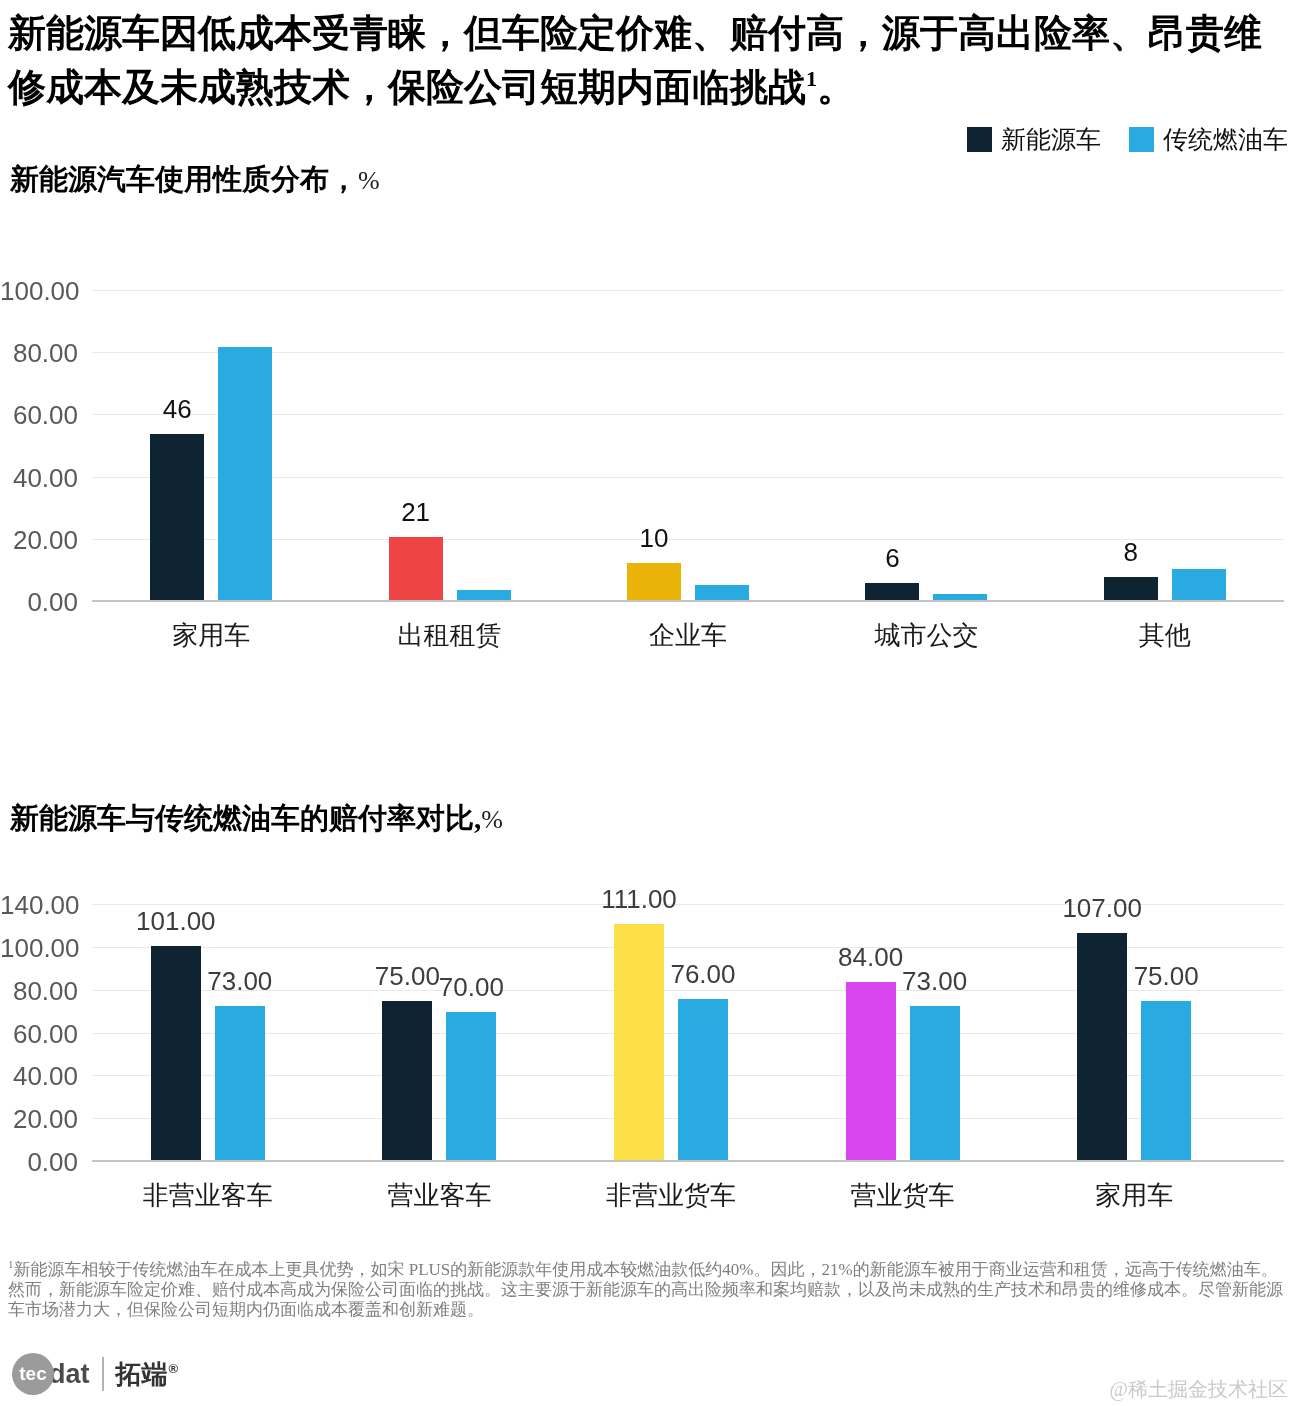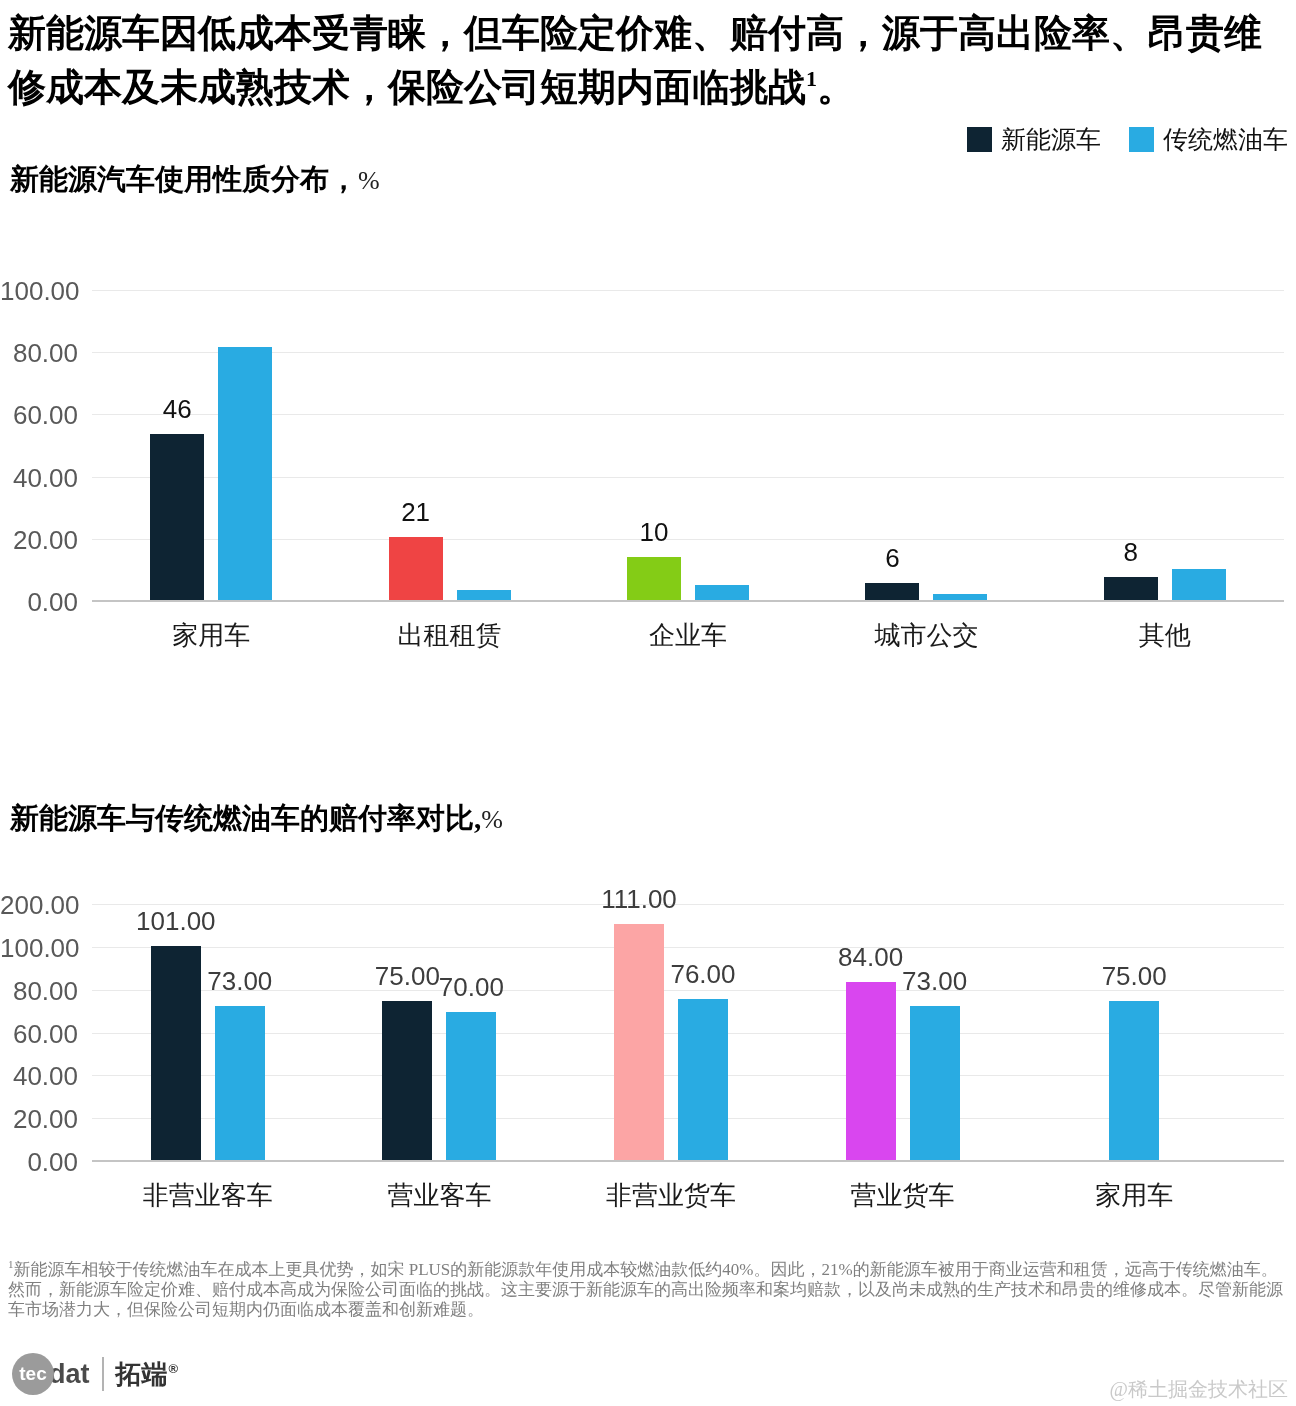--- a/index.html
+++ b/index.html
@@ -114,21 +114,21 @@
             </div>
             <div class="bar" style="height: 255.02px; background: rgb(41, 171, 226);"></div>
           </div>
           <div class="group">
             <div class="bar" style="height: 65.31px; background: #ef4444;">
               <div class="val">21</div>
             </div>
             <div class="bar" style="height: 12.44px; background: rgb(41, 171, 226);"></div>
           </div>
           <div class="group">
-            <div class="bar" style="height: 45px; background: #84cc16;">
+            <div class="bar" style="height: 39px; background: #eab308;">
               <div class="val">10</div>
             </div>
             <div class="bar" style="height: 17.105px; background: rgb(41, 171, 226);"></div>
           </div>
           <div class="group">
             <div class="bar" style="height: 18.66px; background: rgb(14, 36, 51);">
               <div class="val">6</div>
             </div>
             <div class="bar" style="height: 7.775px; background: rgb(41, 171, 226);"></div>
           </div>
@@ -152,21 +152,21 @@
   <div class="chart-title" id="title2"><span>新能源车与传统燃油车的赔付率对比,</span><span class="unit">%</span></div>
 
   <div class="chart" id="chart2">
     <div class="ylabels">
         <div class="ytick" style="bottom: 0px;">0.00</div>
         <div class="ytick" style="bottom: 42.8333px;">20.00</div>
         <div class="ytick" style="bottom: 85.6667px;">40.00</div>
         <div class="ytick" style="bottom: 128.5px;">60.00</div>
         <div class="ytick" style="bottom: 171.333px;">80.00</div>
         <div class="ytick" style="bottom: 214.167px;">100.00</div>
-        <div class="ytick" style="bottom: 257px;">200.00</div>
+        <div class="ytick" style="bottom: 257px;">140.00</div>
       </div>
     <div class="plot">
       <div class="grid">
           <div class="gridline axis" style="bottom: 0px;"></div>
           <div class="gridline" style="bottom: 42.8333px;"></div>
           <div class="gridline" style="bottom: 85.6667px;"></div>
           <div class="gridline" style="bottom: 128.5px;"></div>
           <div class="gridline" style="bottom: 171.333px;"></div>
           <div class="gridline" style="bottom: 214.167px;"></div>
           <div class="gridline" style="bottom: 257px;"></div>
@@ -182,36 +182,39 @@
           </div>
           <div class="group">
             <div class="bar" style="height: 160.625px; background: rgb(14, 36, 51);">
               <div class="val">75.00</div>
             </div>
             <div class="bar" style="height: 149.917px; background: rgb(41, 171, 226);">
               <div class="val">70.00</div>
             </div>
           </div>
           <div class="group">
-            <div class="bar" style="height: 237.725px; background: #fca5a5;">
+            <div class="bar" style="height: 237.725px; background: #fde047;">
               <div class="val">111.00</div>
             </div>
             <div class="bar" style="height: 162.767px; background: rgb(41, 171, 226);">
               <div class="val">76.00</div>
             </div>
           </div>
           <div class="group">
             <div class="bar" style="height: 179.9px; background: #d946ef;">
               <div class="val">84.00</div>
             </div>
             <div class="bar" style="height: 156.342px; background: rgb(41, 171, 226);">
               <div class="val">73.00</div>
             </div>
           </div>
           <div class="group">
+            <div class="bar" style="height: 229.158px; background: rgb(14, 36, 51);">
+              <div class="val">107.00</div>
+            </div>
             <div class="bar" style="height: 160.625px; background: rgb(41, 171, 226);">
               <div class="val">75.00</div>
             </div>
           </div>
         </div>
     </div>
     <div class="xlabels">
         <div class="xtick">非营业客车</div>
         <div class="xtick">营业客车</div>
         <div class="xtick">非营业货车</div>

